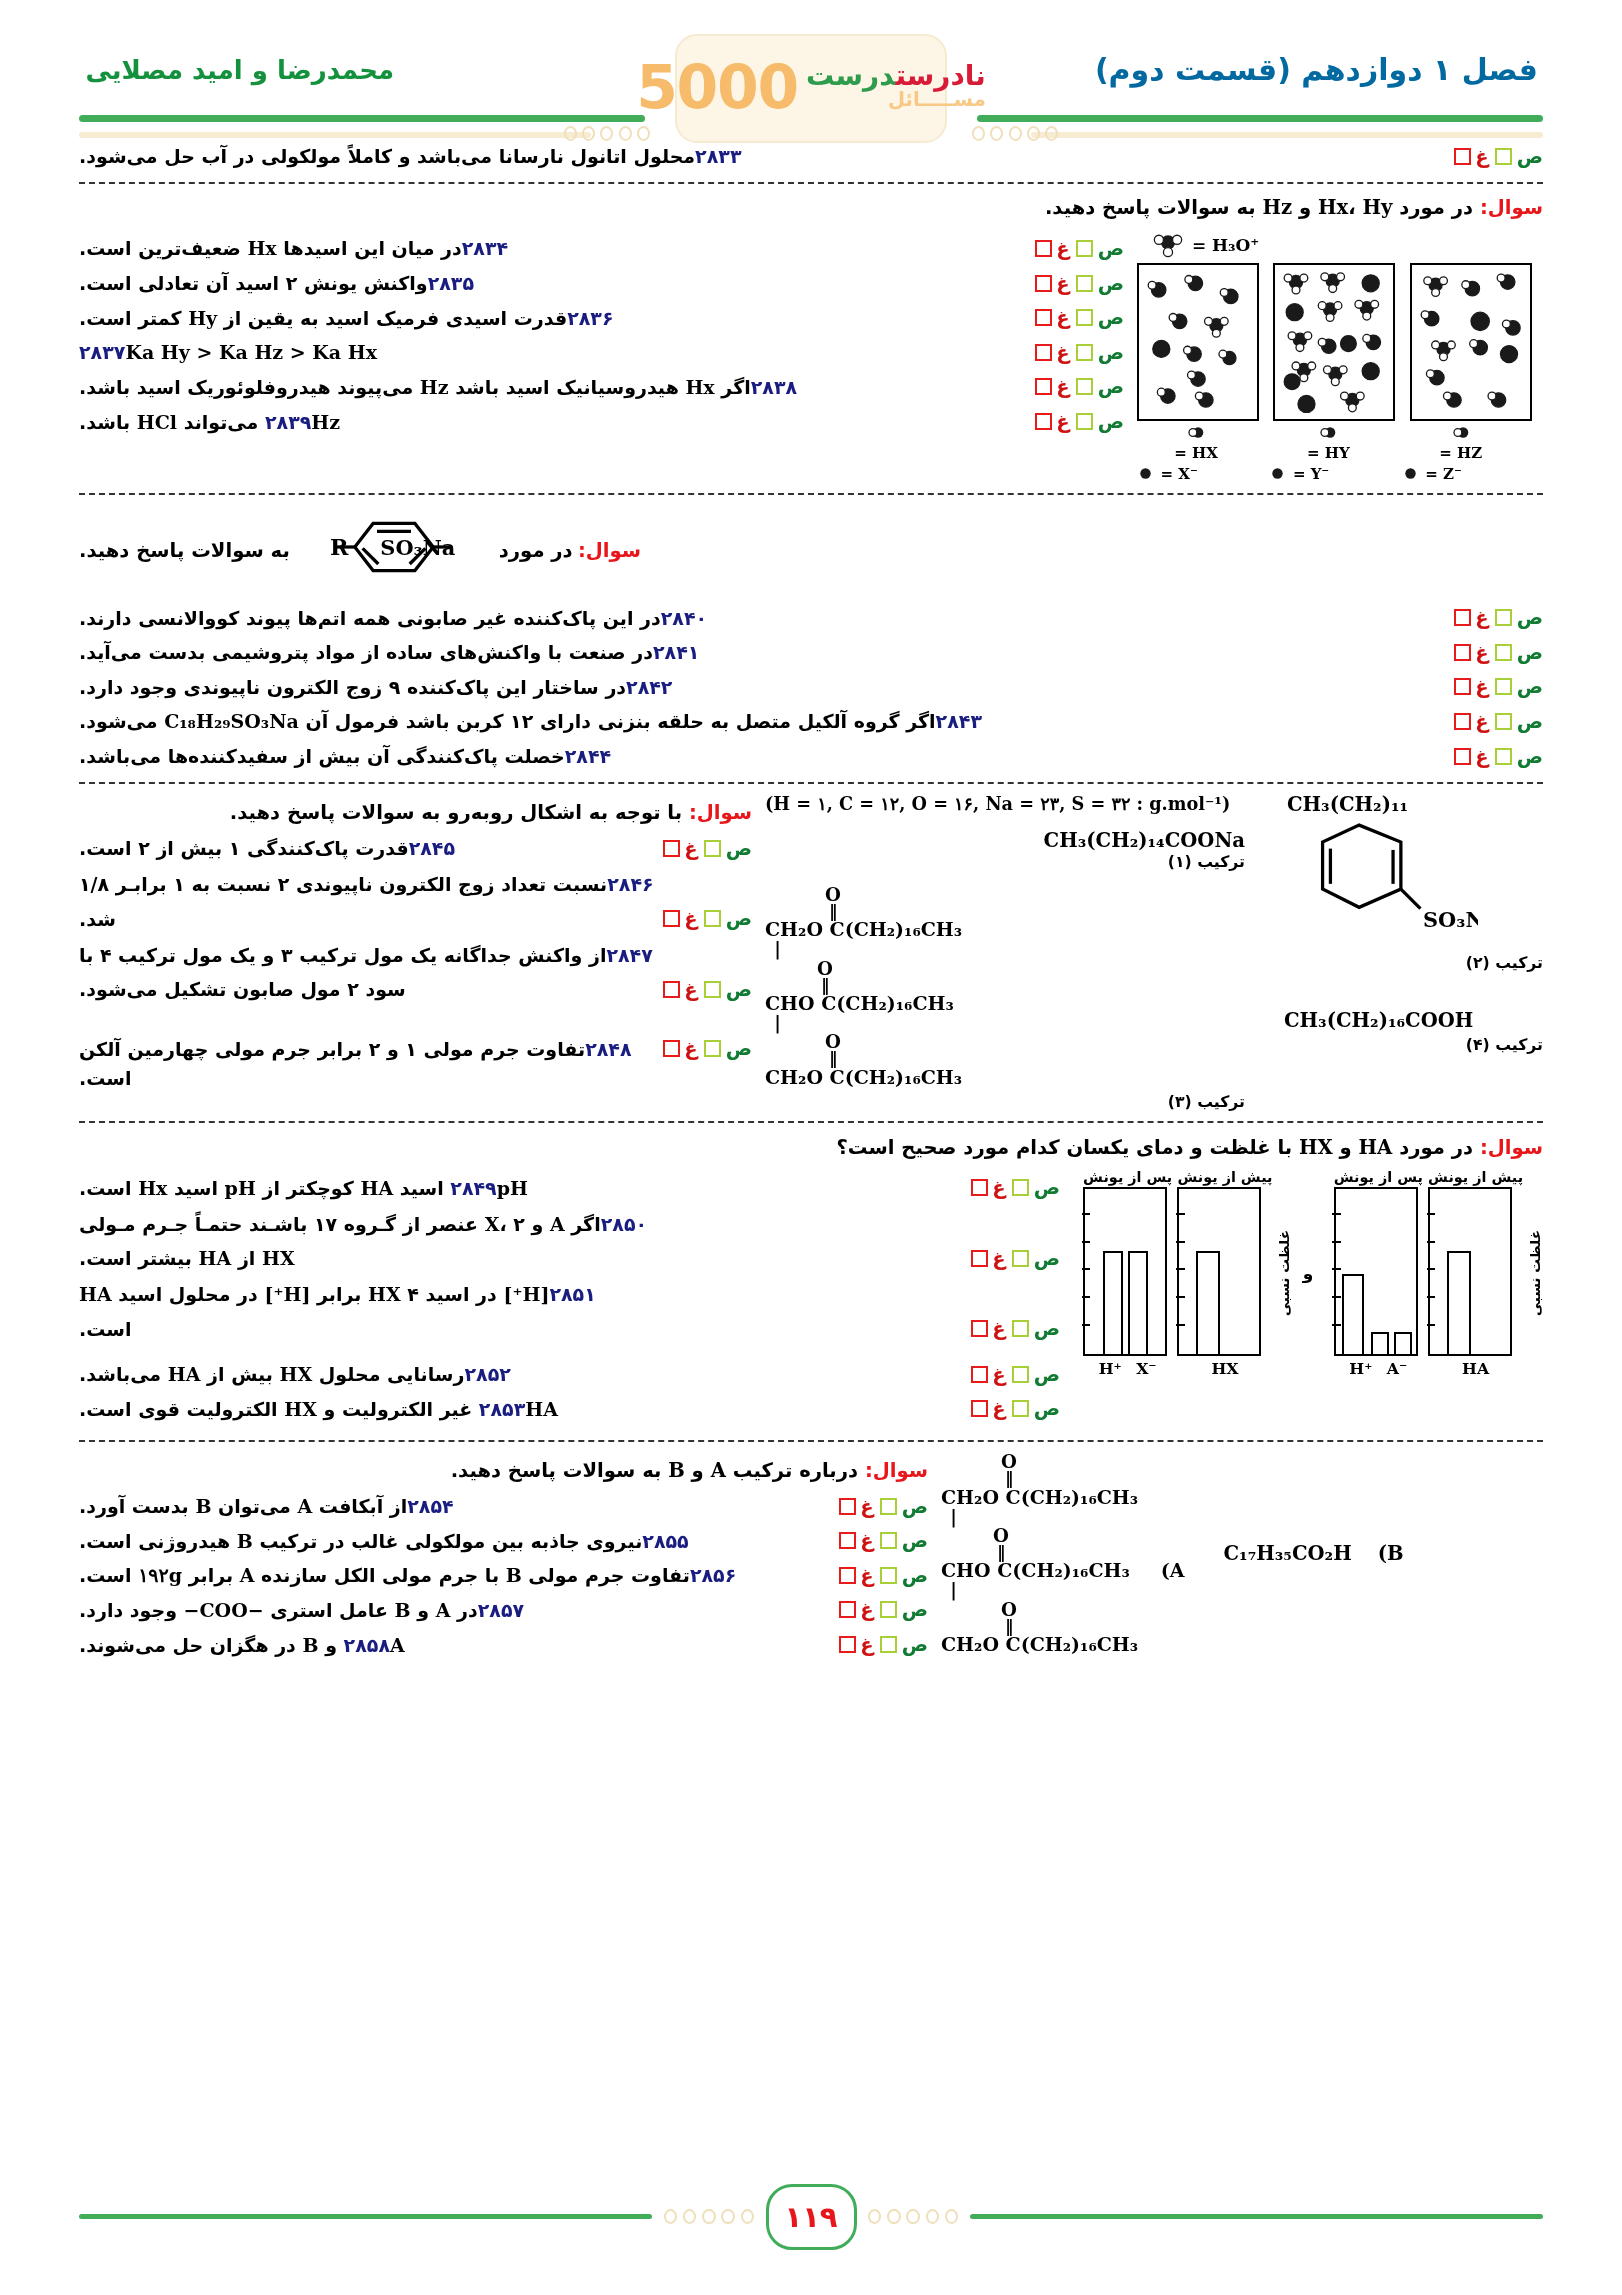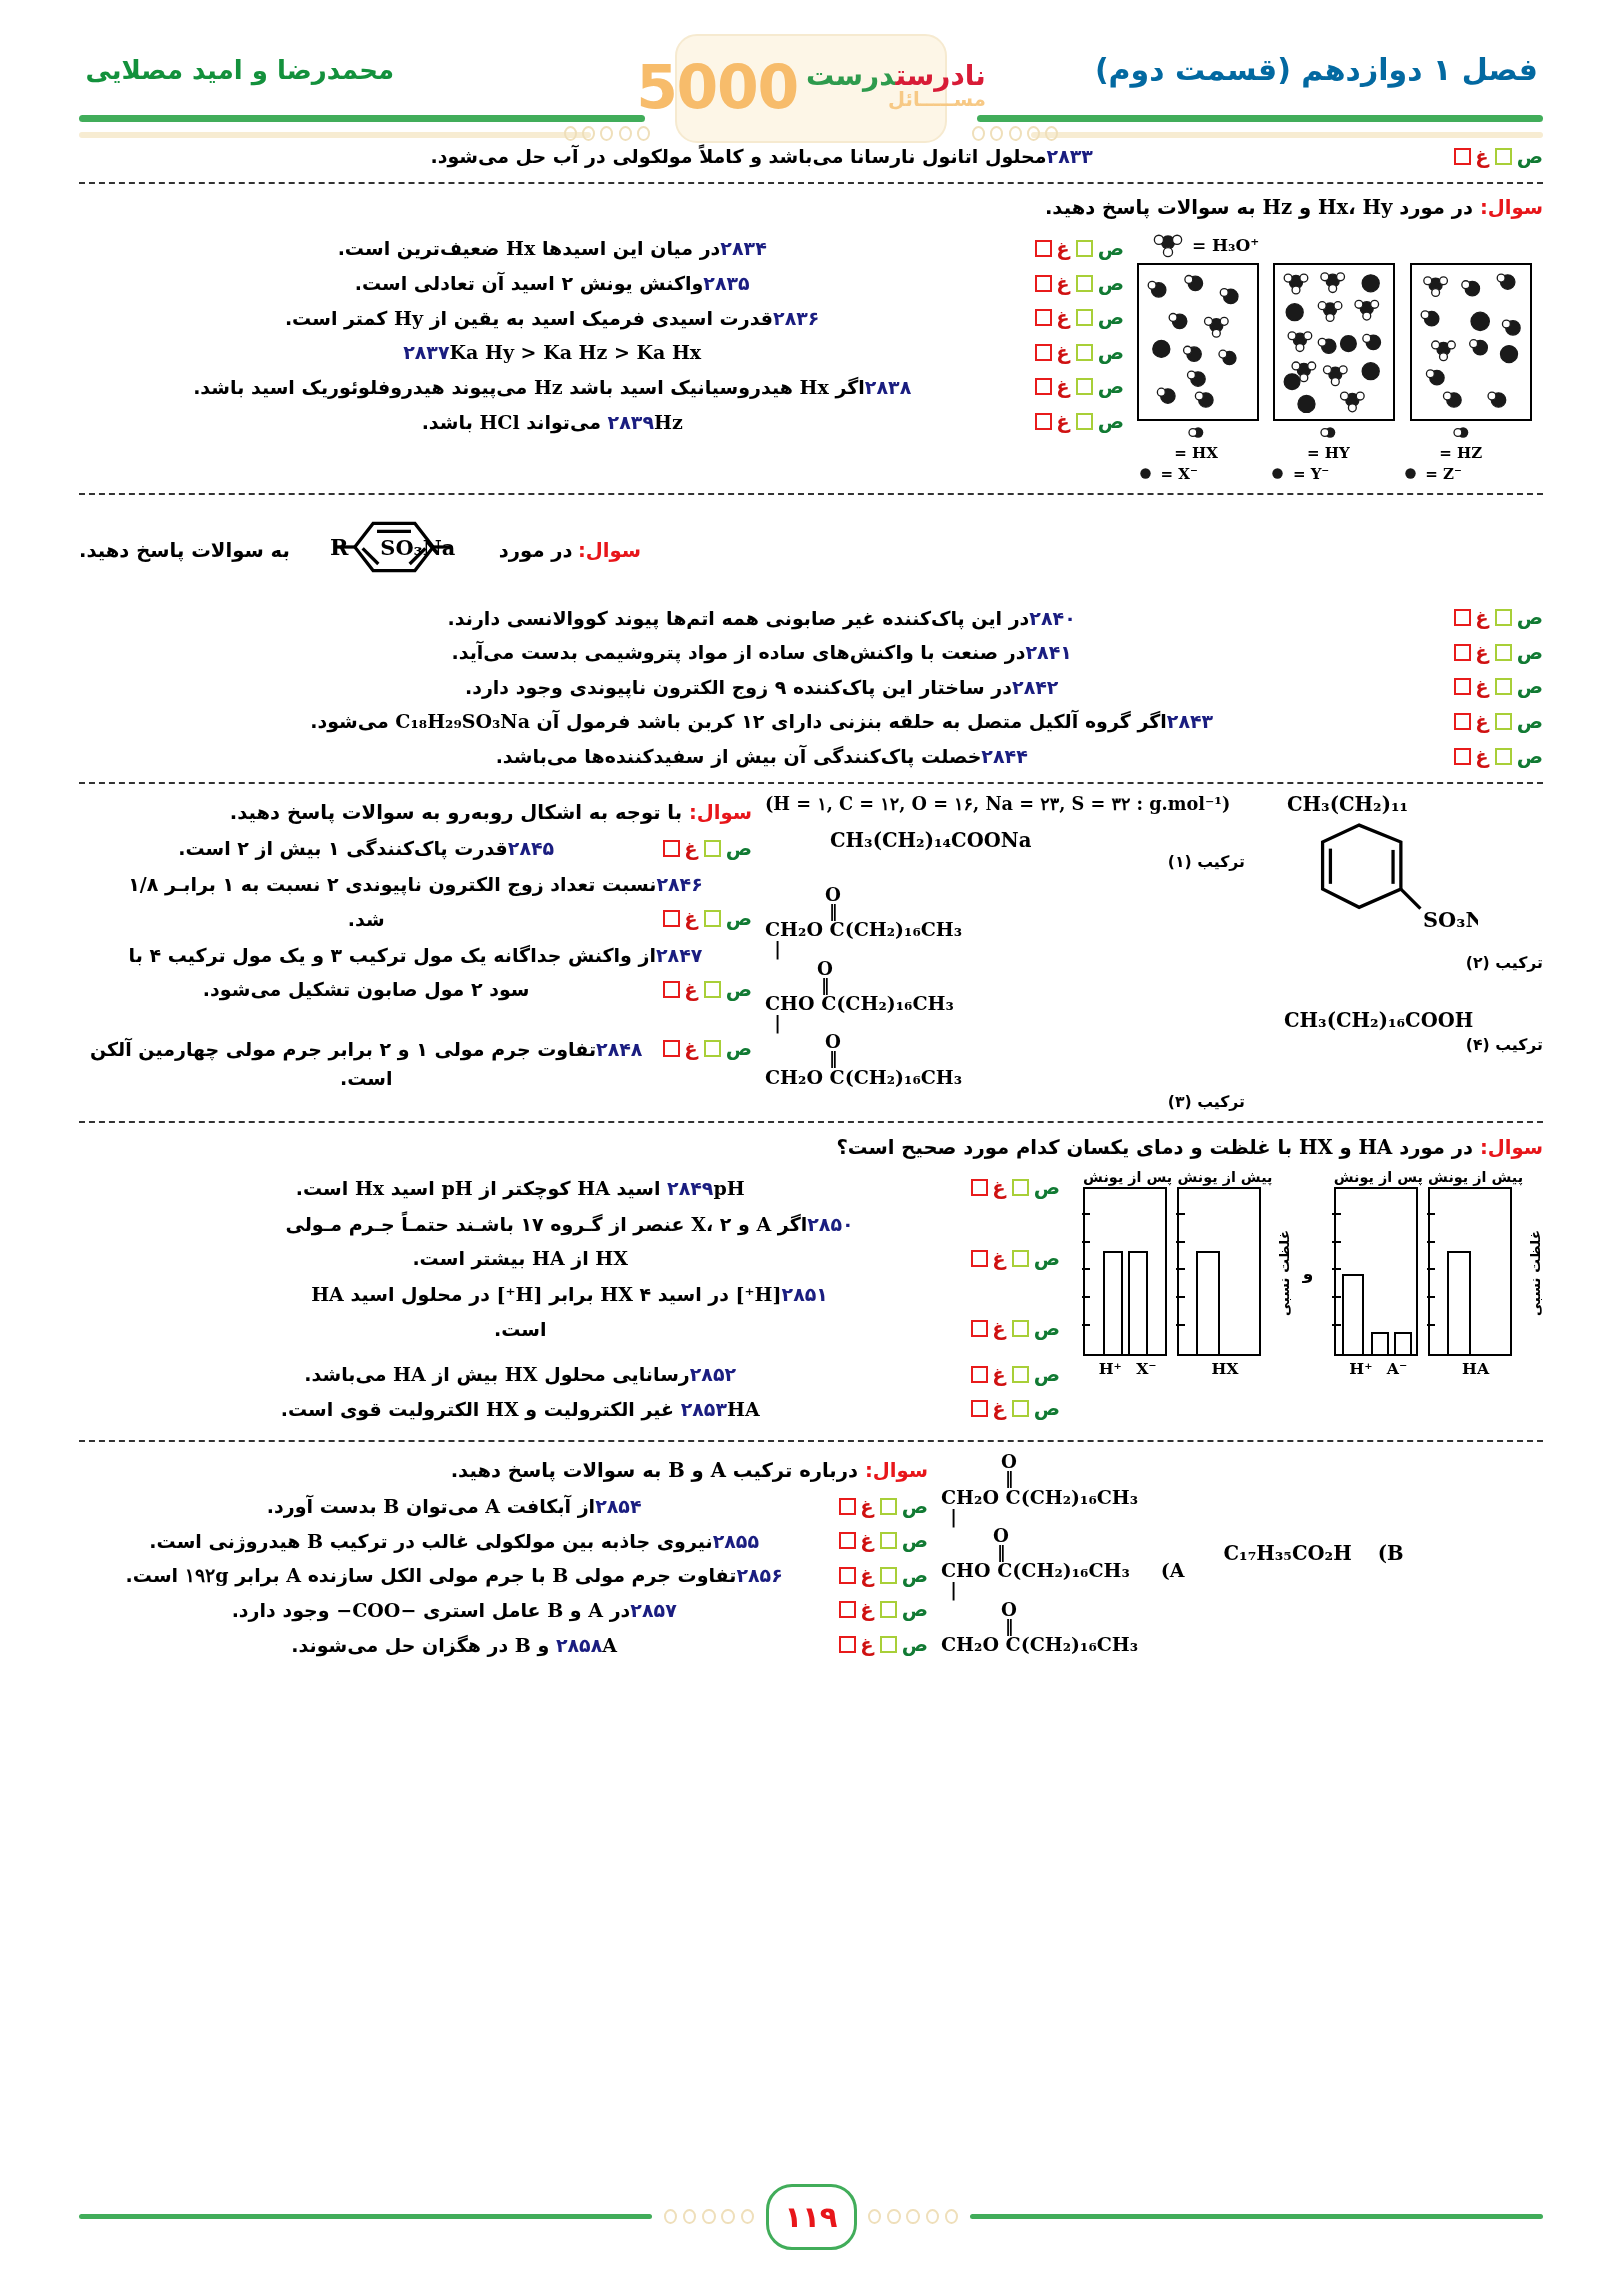--- a/index.html
+++ b/index.html
@@ -148,21 +148,21 @@
     display: flex;
     flex-direction: row;
     align-items: flex-start;
     justify-content: flex-start;
     margin: 5.2px 0;
     direction: rtl;
     gap: 9.2px;
   }
   .q-body {
     flex: 1 1 auto;
-    text-align: center;
+    text-align: left;
     font-size: 19px;
     line-height: 1.55;
     color: #000;
     font-weight: bold;
   }
   .q-num { color: #1a1d80; font-weight: bold; }
   .q-body .mono {
     font-family: "DejaVu Serif", "Liberation Serif", serif;
     font-weight: bold;
   }
@@ -773,21 +773,21 @@
     <hr class="divider">
 
     <div class="group">
       <div class="row-fig">
 
         <div class="figcol struct" style="width:778px;">
           <div style="display:flex;flex-direction:row;gap:17px;">
 
             <div style="flex:1 1 0;">
               <div class="formula" style="font-size:17.7px;">(H = ۱, C = ۱۲, O = ۱۶, Na = ۲۳, S = ۳۲ : g.mol⁻¹)</div>
-              <div class="formula" style="margin:14.4px 0 0 65px;">CH₃(CH₂)₁₄COONa</div>
+              <div class="formula" style="margin:14.4px 0 0 65px;text-align:right;">CH₃(CH₂)₁₄COONa</div>
               <div class="cap-fa" style="margin:0 0 0 98px;">ترکیب (۱)</div>
 
               <div class="tri-ester" style="margin-top:13px;">
                 <div class="ox">O</div>
                 <div class="dbl">‖</div>
                 <div class="line">CH₂O C(CH₂)₁₆CH₃</div>
                 <div class="vbar">|</div>
                 <div class="ox" style="margin-left:52px;">O</div>
                 <div class="dbl" style="margin-left:56px;">‖</div>
                 <div class="line">CHO C(CH₂)₁₆CH₃</div>

